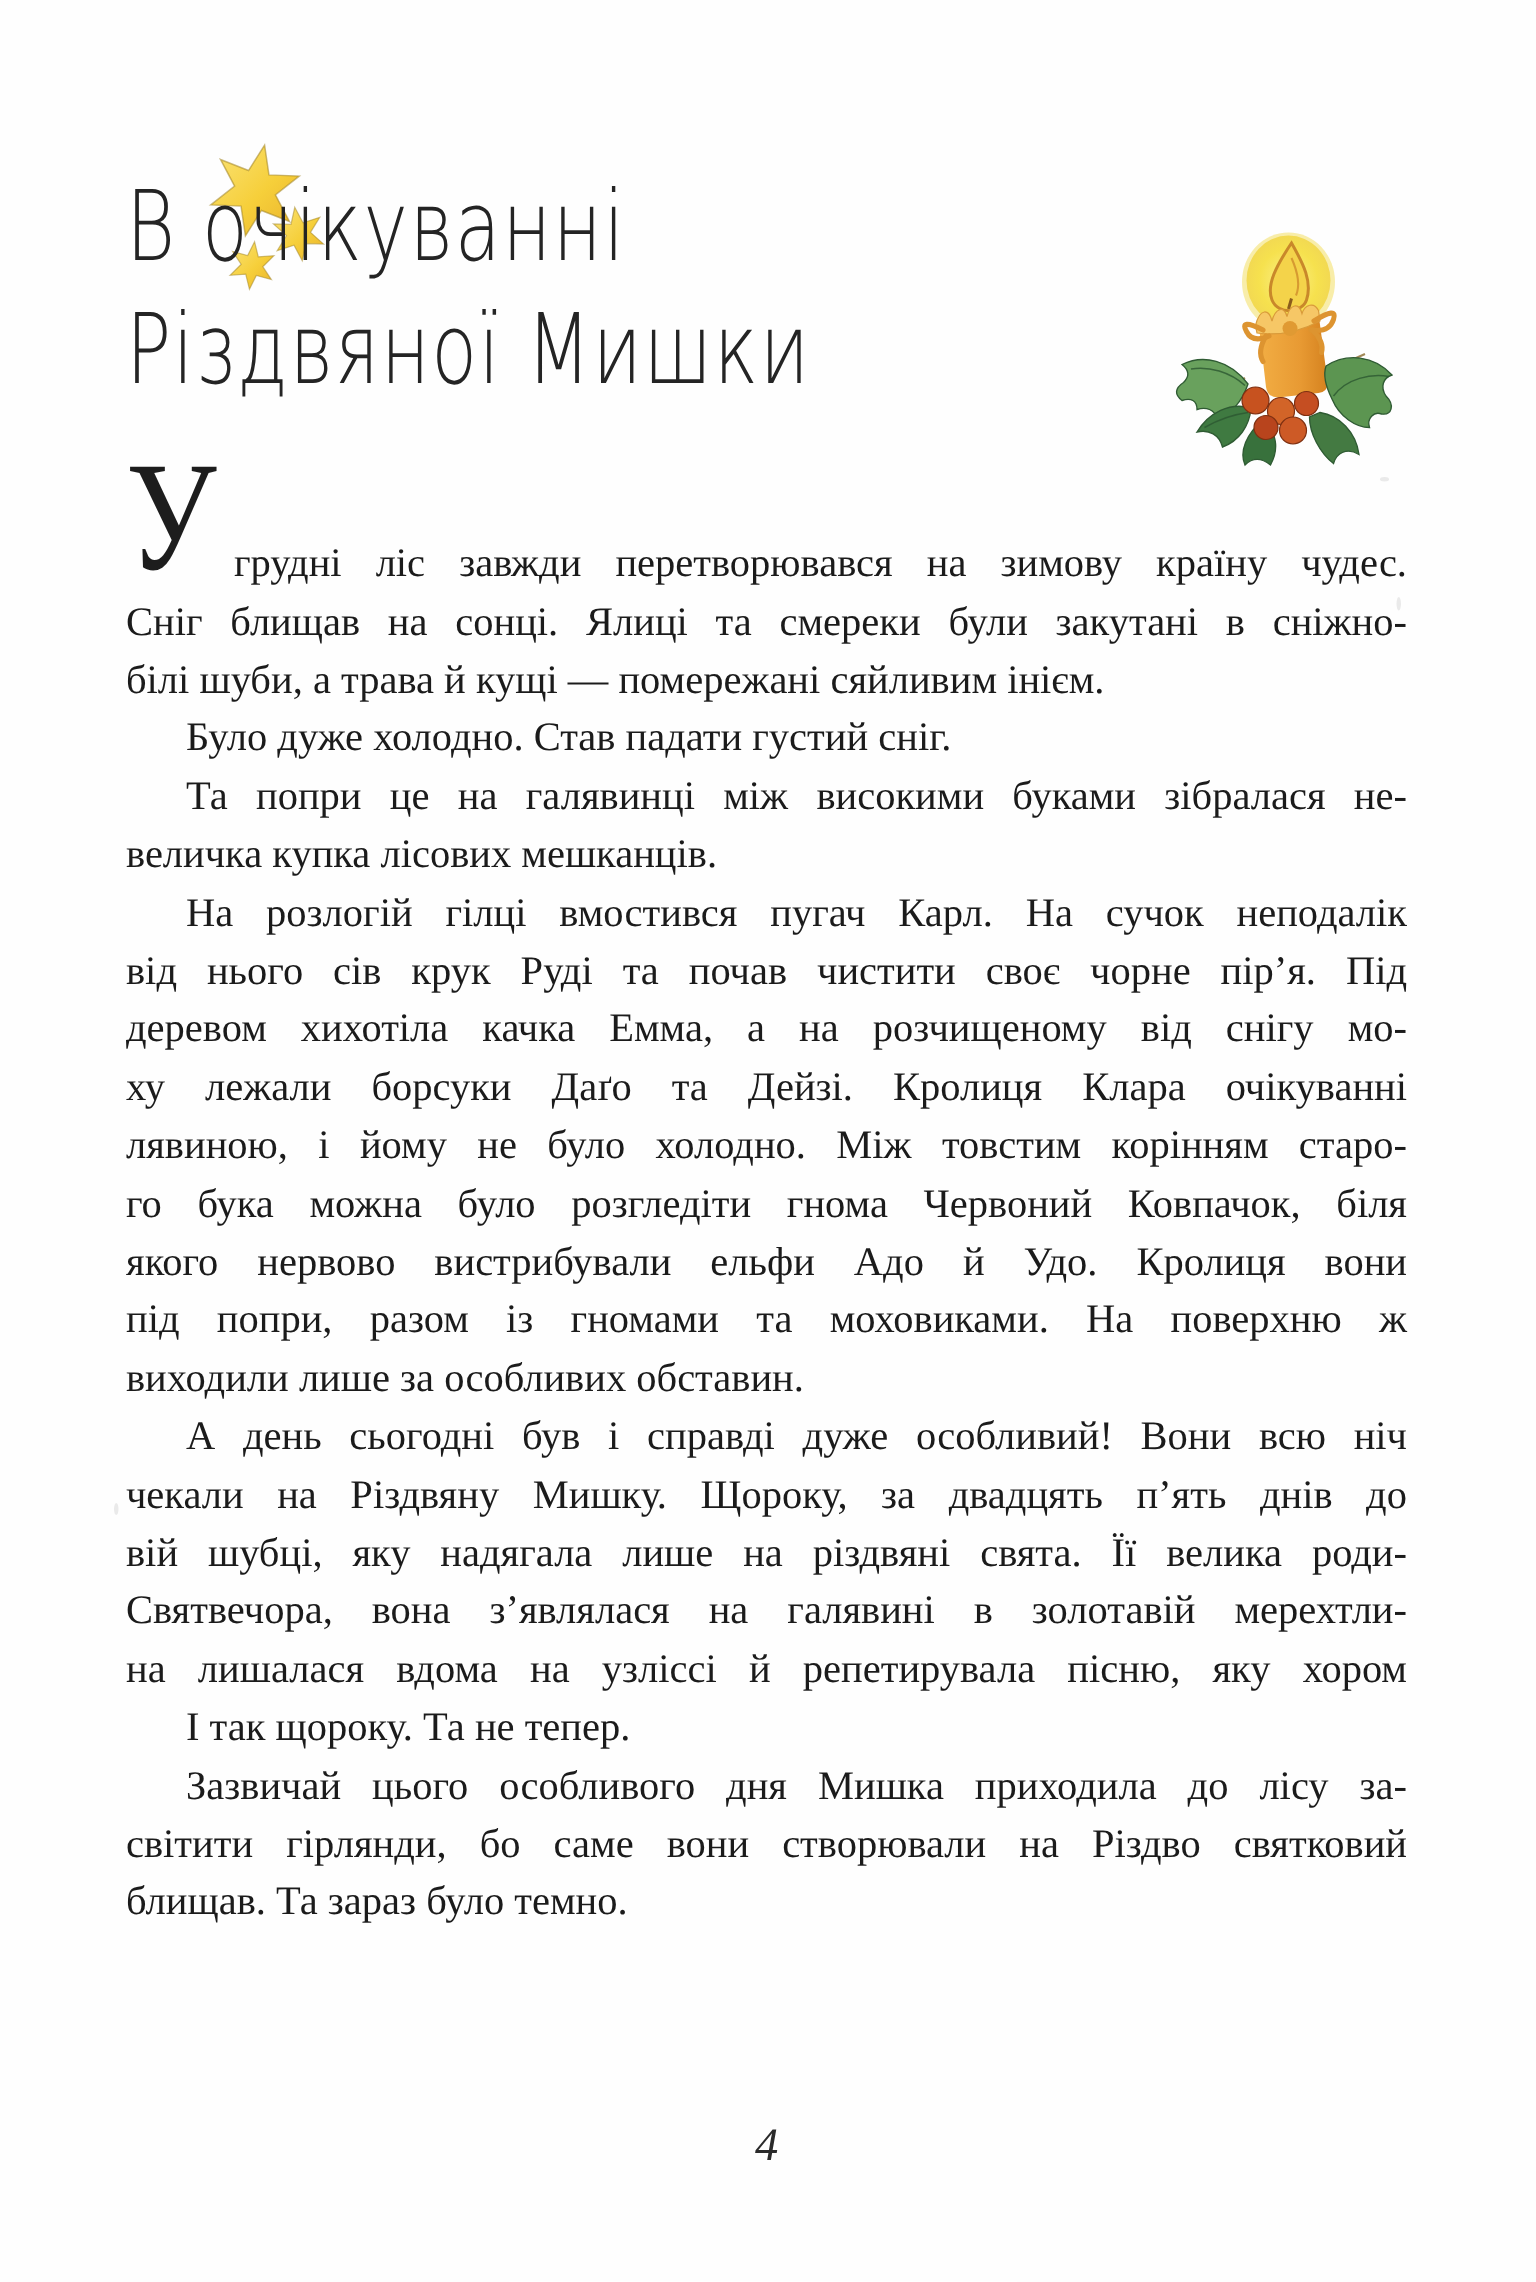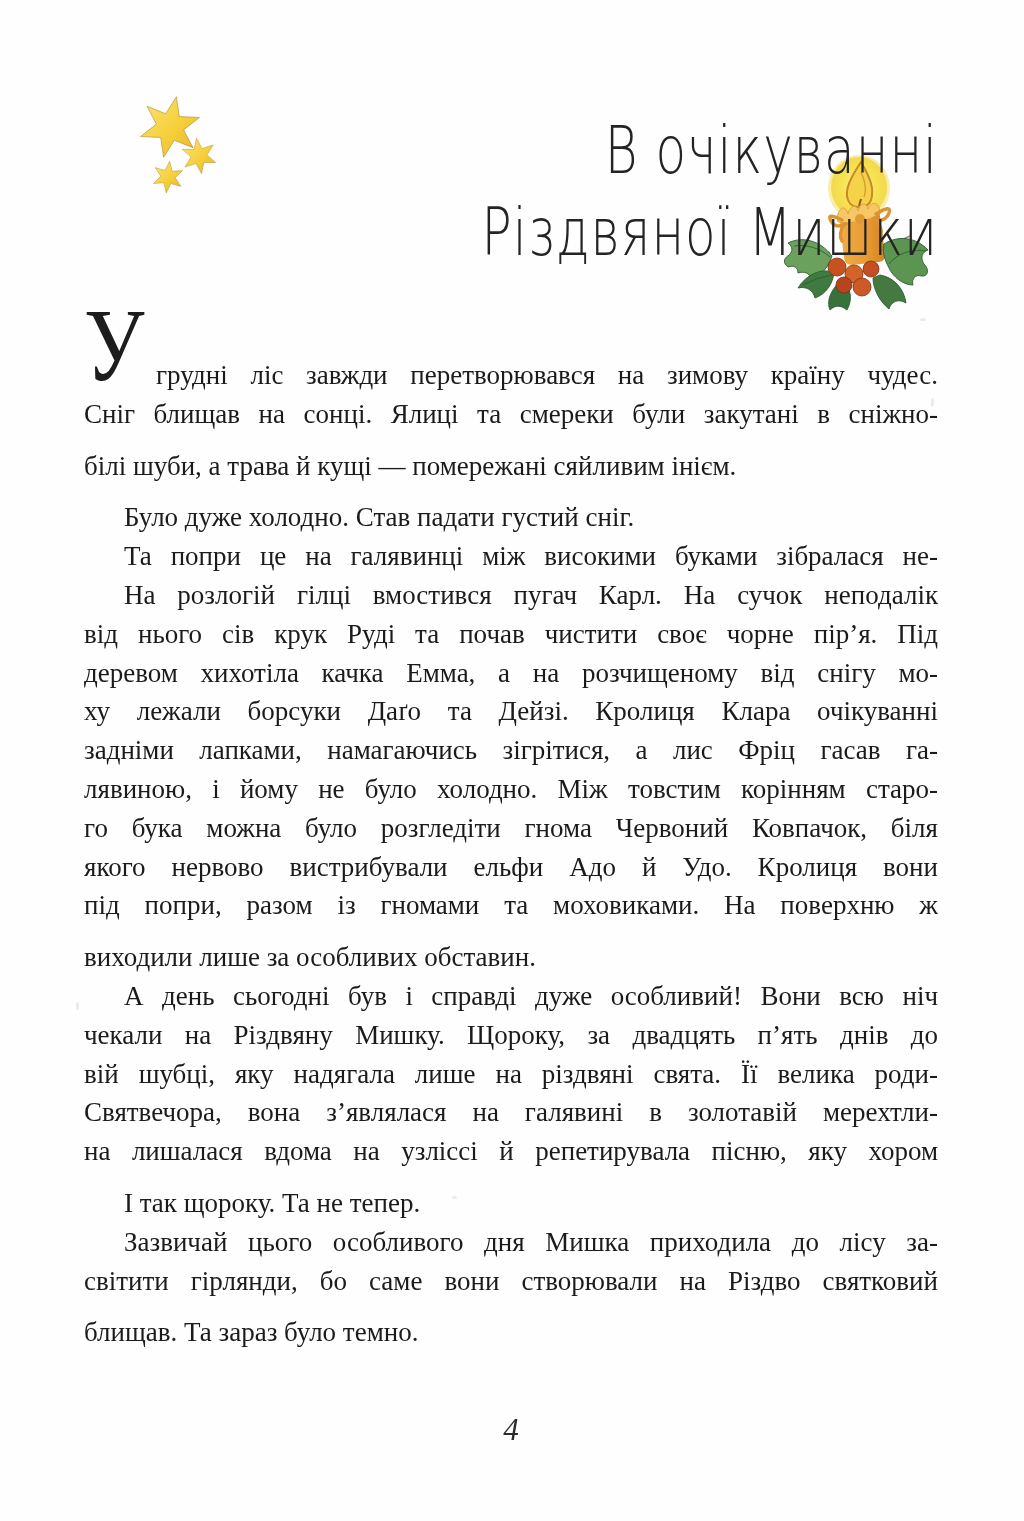--- a/index.html
+++ b/index.html
@@ -6,21 +6,21 @@
   .page{
     position:relative;
     width:1024px;height:1521px;
     background:#fefefe;
     overflow:hidden;
     font-family:"Liberation Serif", serif;
   }
   
   .title{
     position:absolute;left:84px;top:110px;width:854px;
-    text-align:right;color:#242424;
+    text-align:left;color:#242424;
   }
   .title-line{
     font-family:"DejaVu Sans", sans-serif;
     font-weight:200;
     font-size:50px;
     letter-spacing:1px;
     height:82px;line-height:82px;
     transform:scaleY(1.30);
   }
   
@@ -31,21 +31,21 @@
   .line{
     font-family:"Liberation Serif", serif;
     font-size:27px;
     line-height:38.8px;
     height:38.8px;
     white-space:nowrap;
     text-align:justify;
     text-align-last:justify;
     overflow:visible;
   }
-  .line.par-end{ text-align-last:left;margin-top:13px; }
+  .line.par-end{ text-align-last:left; }
   .line.indent{ text-indent:40px; }
   .line.cap-line{ padding-left:72px; position:relative; width:782px; }
   .drop-cap{
     position:absolute;left:0;top:-63px;
     font-family:"Liberation Serif", serif;
     font-size:104px;line-height:1;
     color:#1d1d1d;
     display:inline-block;
     transform:scaleX(0.82);
     transform-origin:left bottom;
@@ -140,25 +140,25 @@
     <div class="title-line">В очікуванні</div>
     <div class="title-line">Різдвяної Мишки</div>
   </div>
 
   <div class="body-text" id="body-text">
       <div class="line cap-line"><span class="drop-cap">У</span>грудні ліс завжди перетворювався на зимову країну чудес.</div>
       <div class="line">Сніг блищав на сонці. Ялиці та смереки були закутані в сніжно-</div>
       <div class="line par-end">білі шуби, а трава й кущі — помережані сяйливим інієм.</div>
       <div class="line par-end indent">Було дуже холодно. Став падати густий сніг.</div>
       <div class="line indent">Та попри це на галявинці між високими буками зібралася не-</div>
+      <div class="line par-end">величка купка лісових мешканців.</div>
       <div class="line indent">На розлогій гілці вмостився пугач Карл. На сучок неподалік</div>
       <div class="line">від нього сів крук Руді та почав чистити своє чорне пір’я. Під</div>
       <div class="line">деревом хихотіла качка Емма, а на розчищеному від снігу мо-</div>
       <div class="line">ху лежали борсуки Даґо та Дейзі. Кролиця Клара очікуванні</div>
-      <div class="line">задніми лапками, намагаючись зігрітися, а лис Фріц гасав га-</div>
       <div class="line">лявиною, і йому не було холодно. Між товстим корінням старо-</div>
       <div class="line">го бука можна було розгледіти гнома Червоний Ковпачок, біля</div>
       <div class="line">якого нервово вистрибували ельфи Адо й Удо. Кролиця вони</div>
       <div class="line">під попри, разом із гномами та моховиками. На поверхню ж</div>
       <div class="line par-end">виходили лише за особливих обставин.</div>
       <div class="line indent">А день сьогодні був і справді дуже особливий! Вони всю ніч</div>
       <div class="line">чекали на Різдвяну Мишку. Щороку, за двадцять п’ять днів до</div>
       <div class="line">вій шубці, яку надягала лише на різдвяні свята. Її велика роди-</div>
       <div class="line">Святвечора, вона з’являлася на галявині в золотавій мерехтли-</div>
       <div class="line">на лишалася вдома на узліссі й репетирувала пісню, яку хором</div>

